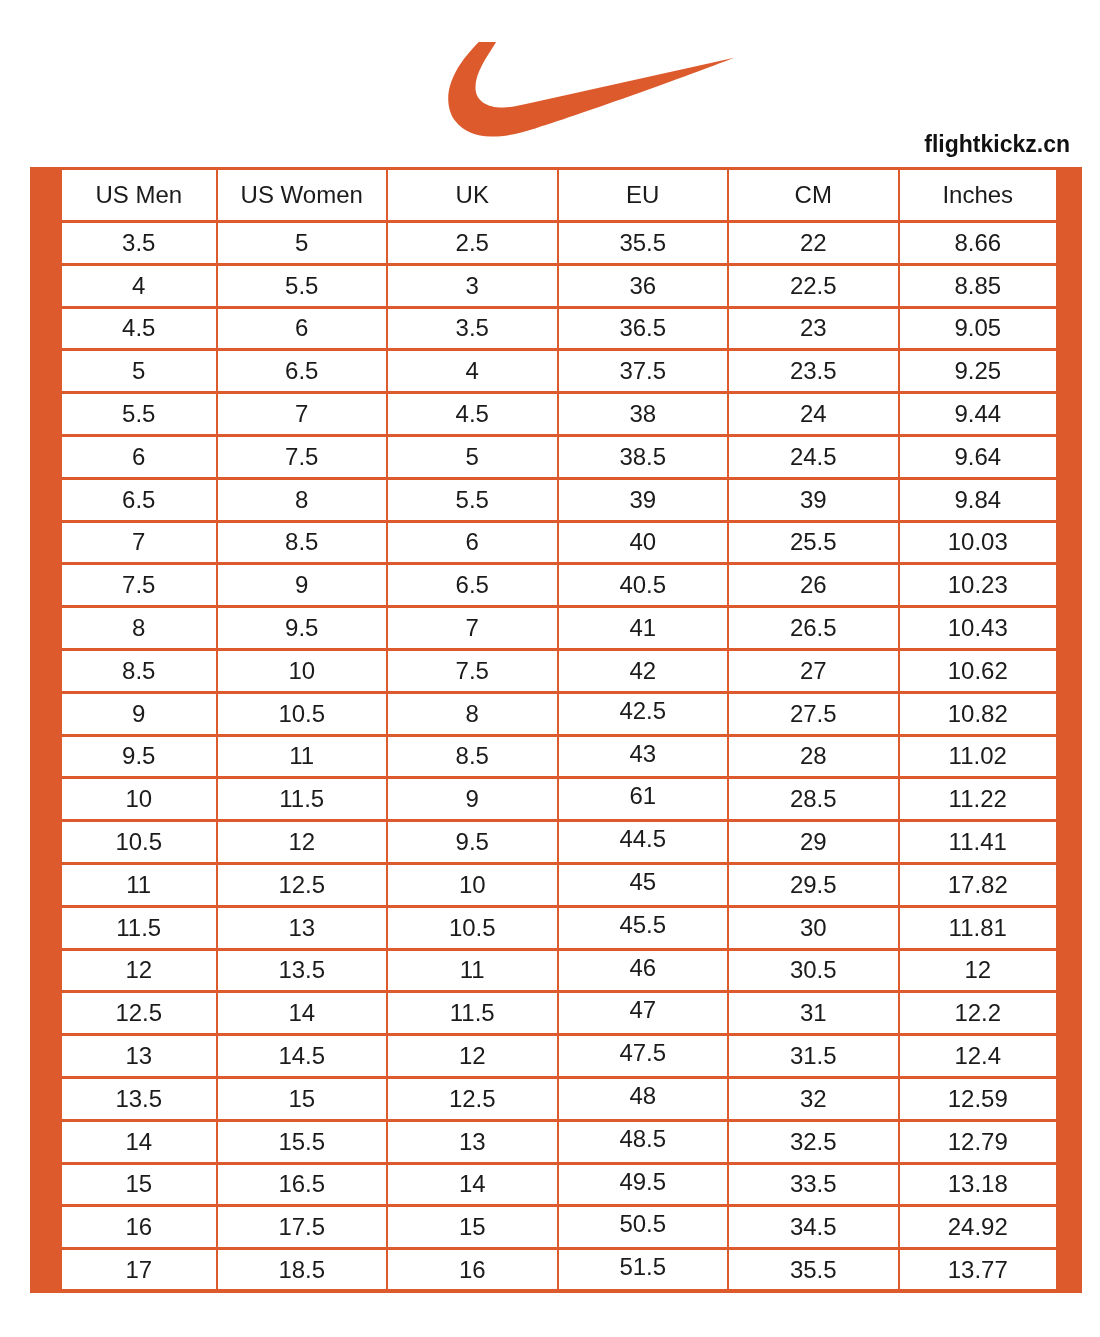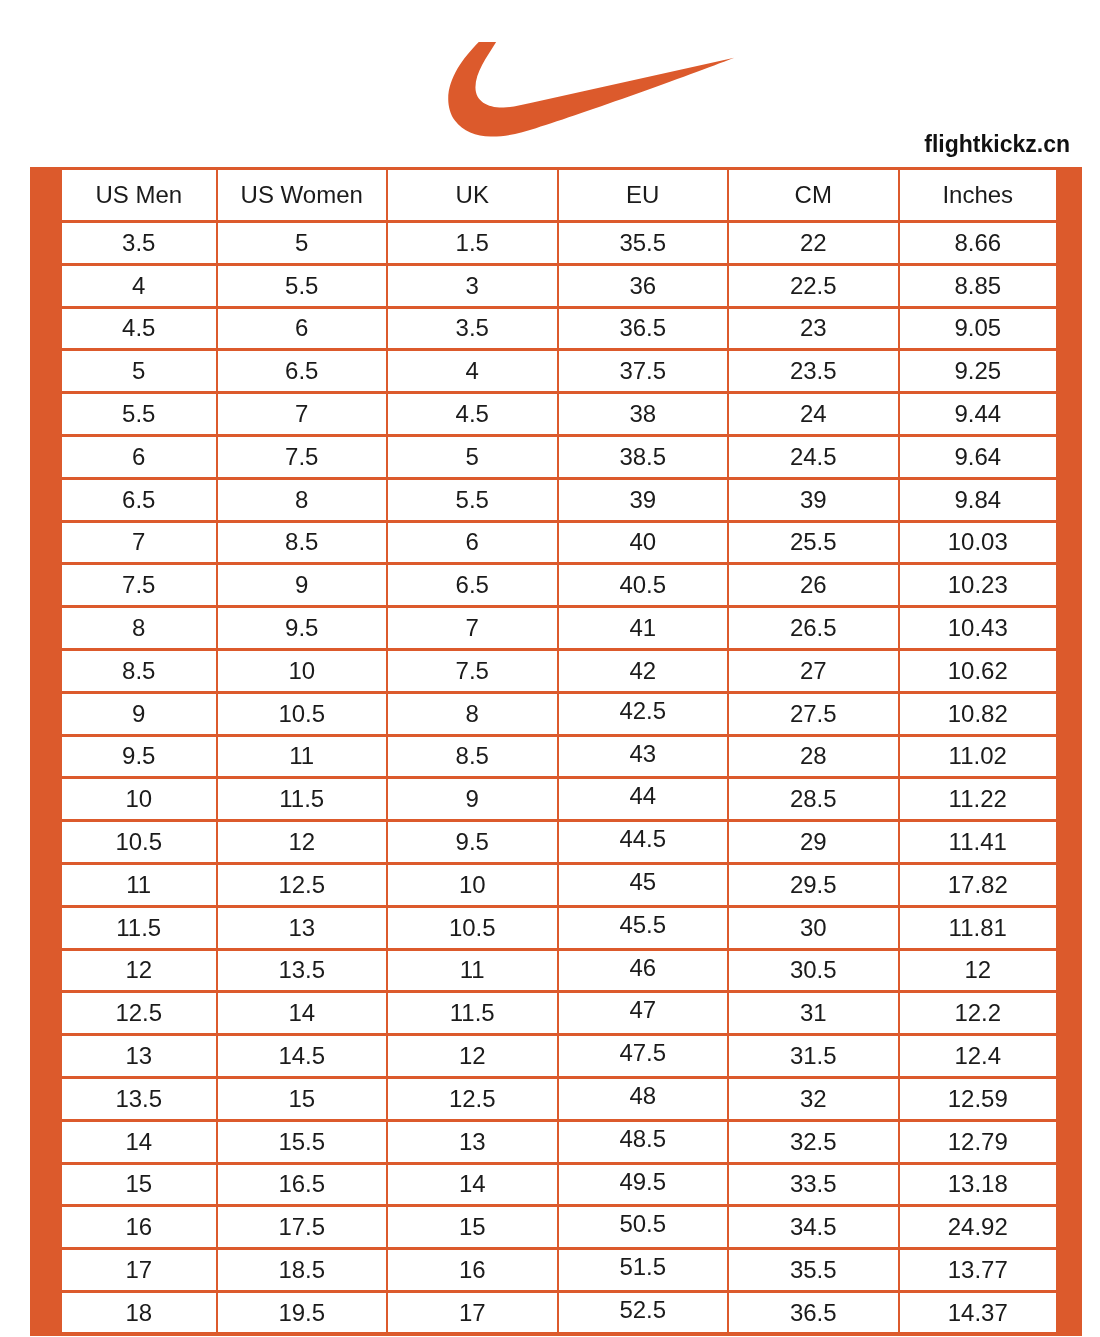--- a/index.html
+++ b/index.html
@@ -97,21 +97,21 @@
         <th>UK</th>
         <th>EU</th>
         <th>CM</th>
         <th>Inches</th>
       </tr>
     </thead>
     <tbody>
         <tr>
           <td>3.5</td>
           <td>5</td>
-          <td>1.5</td>
+          <td>2.5</td>
           <td>35.5</td>
           <td>22</td>
           <td>8.66</td>
         </tr>
         <tr>
           <td>4</td>
           <td>5.5</td>
           <td>3</td>
           <td>36</td>
           <td>22.5</td>
@@ -202,21 +202,21 @@
           <td>11</td>
           <td>8.5</td>
           <td class="raised">43</td>
           <td>28</td>
           <td>11.02</td>
         </tr>
         <tr>
           <td>10</td>
           <td>11.5</td>
           <td>9</td>
-          <td class="raised">44</td>
+          <td class="raised">61</td>
           <td>28.5</td>
           <td>11.22</td>
         </tr>
         <tr>
           <td>10.5</td>
           <td>12</td>
           <td>9.5</td>
           <td class="raised">44.5</td>
           <td>29</td>
           <td>11.41</td>
@@ -294,24 +294,16 @@
           <td>24.92</td>
         </tr>
         <tr>
           <td>17</td>
           <td>18.5</td>
           <td>16</td>
           <td class="raised">51.5</td>
           <td>35.5</td>
           <td>13.77</td>
         </tr>
-        <tr>
-          <td>18</td>
-          <td>19.5</td>
-          <td>17</td>
-          <td class="raised">52.5</td>
-          <td>36.5</td>
-          <td>14.37</td>
-        </tr>
       </tbody>
   </table>
 
 </div>
 
 </body></html>

